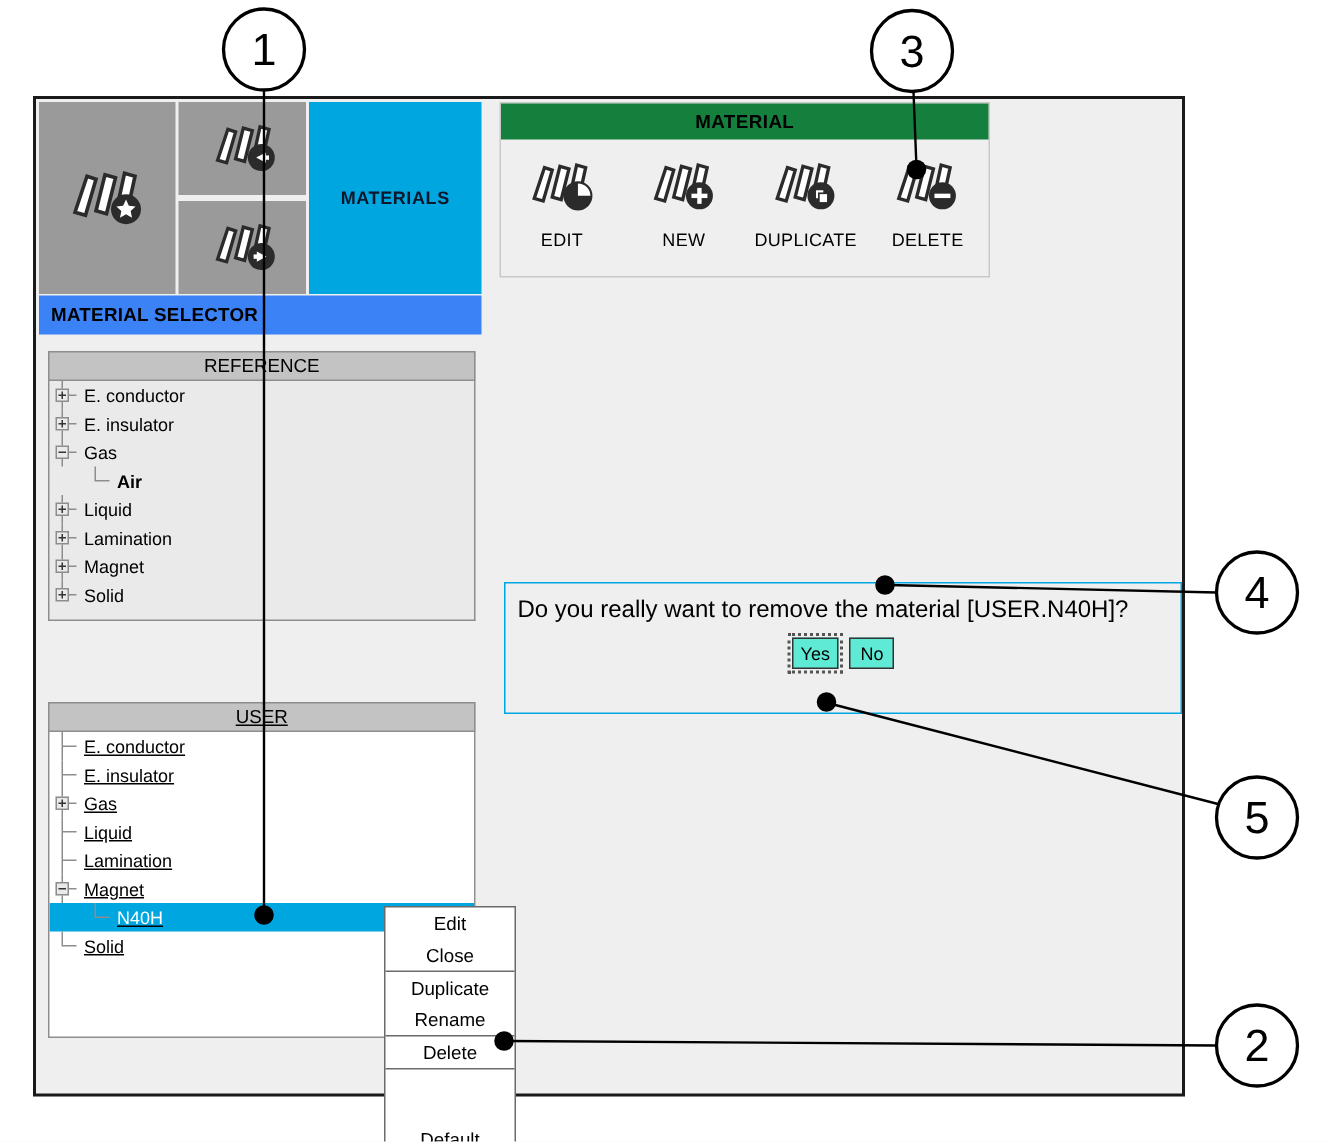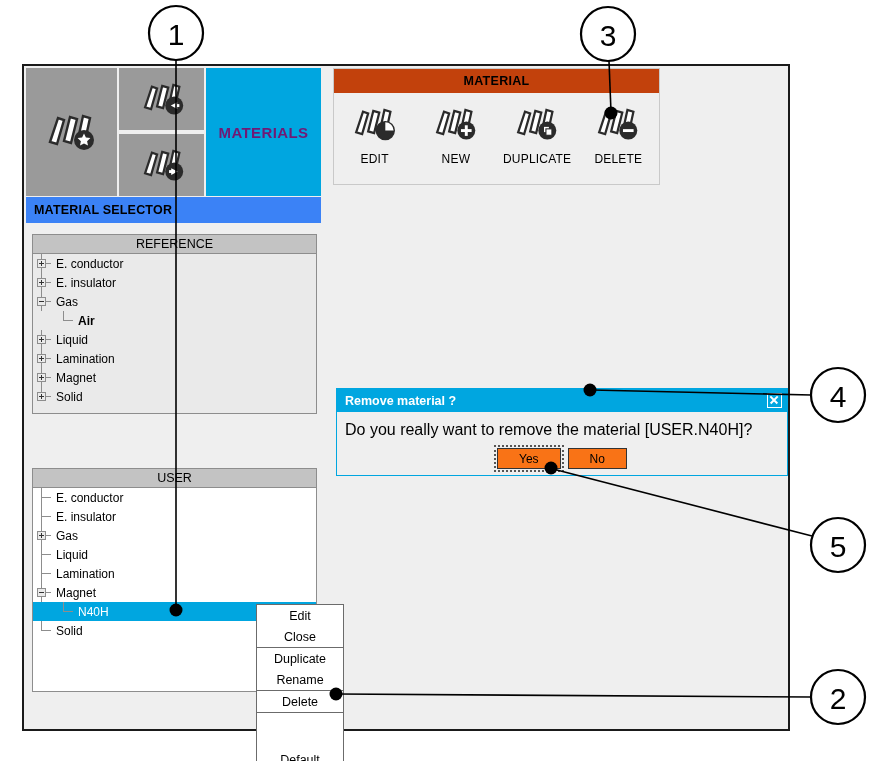--- a/index.html
+++ b/index.html
@@ -11,34 +11,34 @@
              background:#efefef;border:2px solid #1a1a1a;box-sizing:border-box;}
 
   
   #tab-strip{position:absolute;left:2px;top:2px;width:295px;height:128px;}
   .tab{position:absolute;background:#9a9a9a;box-sizing:border-box;}
   #tab-star{left:0;top:0;width:91px;height:128px;}
   #tab-prev{left:93px;top:0;width:85px;height:62px;}
   #tab-next{left:93px;top:66px;width:85px;height:62px;}
   #tab-materials{left:180px;top:0;width:115px;height:128px;background:#00a6e0;
                  display:flex;align-items:center;justify-content:center;}
-  #tab-materials .tab-label{color:#701a75;font-weight:bold;font-size:15px;letter-spacing:.4px;}
+  #tab-materials .tab-label{color:#0f172a;font-weight:bold;font-size:12px;letter-spacing:.4px;}
   .tab .ico{position:absolute;}
   #tab-star .ico{left:50%;top:50%;transform:translate(-50%,-50%);}
   #tab-prev .ico, #tab-next .ico{left:50%;top:50%;transform:translate(-46%,-50%);}
 
   
   #selector-header{position:absolute;left:2px;top:131px;width:295px;height:26px;
                    background:#3b82f6;display:flex;align-items:center;}
   #selector-header span{font-weight:bold;font-size:12.5px;padding-left:8px;letter-spacing:.2px;}
 
   
   .tree-panel{position:absolute;left:8px;width:285px;box-sizing:border-box;}
   #panel-reference{top:168px;height:180px;}
-  #panel-user{top:402px;height:201px;}
+  #panel-user{top:402px;height:201px;text-decoration:underline;}
   .tree-title{height:20px;background:#c3c3c3;border:1px solid #8d8d8d;
               display:flex;align-items:center;justify-content:center;
               font-size:12.5px;box-sizing:border-box;}
   .tree-body{background:#ffffff;border:1px solid #8d8d8d;border-top:none;
              box-sizing:border-box;position:relative;overflow:hidden;}
   #panel-reference .tree-body{height:160px;background:#eaeaea;}
   #panel-user .tree-body{height:204px;background:#ffffff;}
 
   .node{position:relative;height:19px;display:flex;align-items:center;
         font-size:12px;white-space:nowrap;}
@@ -54,21 +54,21 @@
   .node.child .connector .vline{left:8px;height:10px;}
   .node .label{padding-left:1px;}
   .node.leaf-bold .label{font-weight:bold;text-align:right;}
   .node.selected{background:#00a6e0;}
   .node.selected .label{color:#ffffff;}
   .node.selected .connector .vline,.node.selected .connector .hline{background:#8d8d8d;}
 
   
   #material-panel{position:absolute;left:309px;top:2px;width:327px;height:117px;
                   background:#efefef;border:1px solid #c9c9c9;box-sizing:border-box;}
-  #material-panel .mp-title{height:24px;background:#c2410c;display:flex;align-items:center;
+  #material-panel .mp-title{height:24px;background:#15803d;display:flex;align-items:center;
                             justify-content:center;font-weight:bold;font-size:12.5px;letter-spacing:.3px;}
   #material-panel .mp-tools{display:flex;align-items:flex-start;height:92px;padding-top:9px;}
   .tool{flex:1;display:flex;flex-direction:column;align-items:center;cursor:default;}
   .tool .tool-label{margin-top:6px;font-size:12px;letter-spacing:.2px;}
 
   
   #context-menu{position:absolute;left:256px;top:604px;width:88px;
                 background:#ffffff;border:1px solid #6b6b6b;box-sizing:border-box;z-index:30;}
   .menu-group{border-bottom:1px solid #6b6b6b;}
   .menu-group:last-child{border-bottom:none;margin-top:36px;}
@@ -82,23 +82,23 @@
                      justify-content:space-between;padding:0 5px 0 8px;box-sizing:border-box;}
   #dialog .dlg-title-text{color:#fff;font-weight:bold;font-size:12.5px;}
   #dlg-close{width:15px;height:15px;border:1.5px solid #fff;box-sizing:border-box;
              position:relative;}
   #dlg-close:before,#dlg-close:after{content:"";position:absolute;left:1px;top:5px;
              width:10px;height:1.5px;background:#fff;}
   #dlg-close:before{transform:rotate(45deg);}
   #dlg-close:after{transform:rotate(-45deg);}
   #dialog .dlg-msg{font-size:16px;padding:9px 0 0 8px;}
   #dialog .dlg-btns{display:flex;justify-content:center;gap:7px;margin-top:9px;}
-  .dlg-btn{min-width:30px;height:21px;background:#f97316;border:1px solid #333;
+  .dlg-btn{min-width:30px;height:21px;background:#5eead4;border:1px solid #333;
            display:flex;align-items:center;justify-content:center;
-           font-size:12px;padding:0 21px;box-sizing:border-box;}
+           font-size:12px;padding:0 5px;box-sizing:border-box;}
   .dlg-btn.focused{outline:2px dotted #555;outline-offset:1px;}
 
   
   #callouts{position:absolute;left:0;top:0;width:886px;height:761px;pointer-events:none;z-index:60;}
   .callout-num{font-family:"Liberation Sans",sans-serif;font-size:30px;fill:#000;
                text-anchor:middle;dominant-baseline:central;}
 </style>
 </head>
 <body>
 
@@ -399,24 +399,20 @@
     </div>
     <div class="menu-group">
       <div class="menu-item">Delete</div>
     </div>
     <div class="menu-group">
       <div class="menu-item">Default</div>
     </div>
   </div>
 
 <div id="dialog">
-  <div class="dlg-title">
-    <span class="dlg-title-text">Remove material ?</span>
-    <span id="dlg-close"></span>
-  </div>
   <div class="dlg-msg">Do you really want to remove the material [USER.N40H]?</div>
   <div class="dlg-btns" id="dlg-buttons">
       <div class="dlg-btn focused">Yes</div>
       <div class="dlg-btn">No</div>
     </div>
 </div>
 
 <svg id="callouts">
 
   <line x1="176" y1="60" x2="176" y2="610" stroke="#000" stroke-width="1.6"></line>

